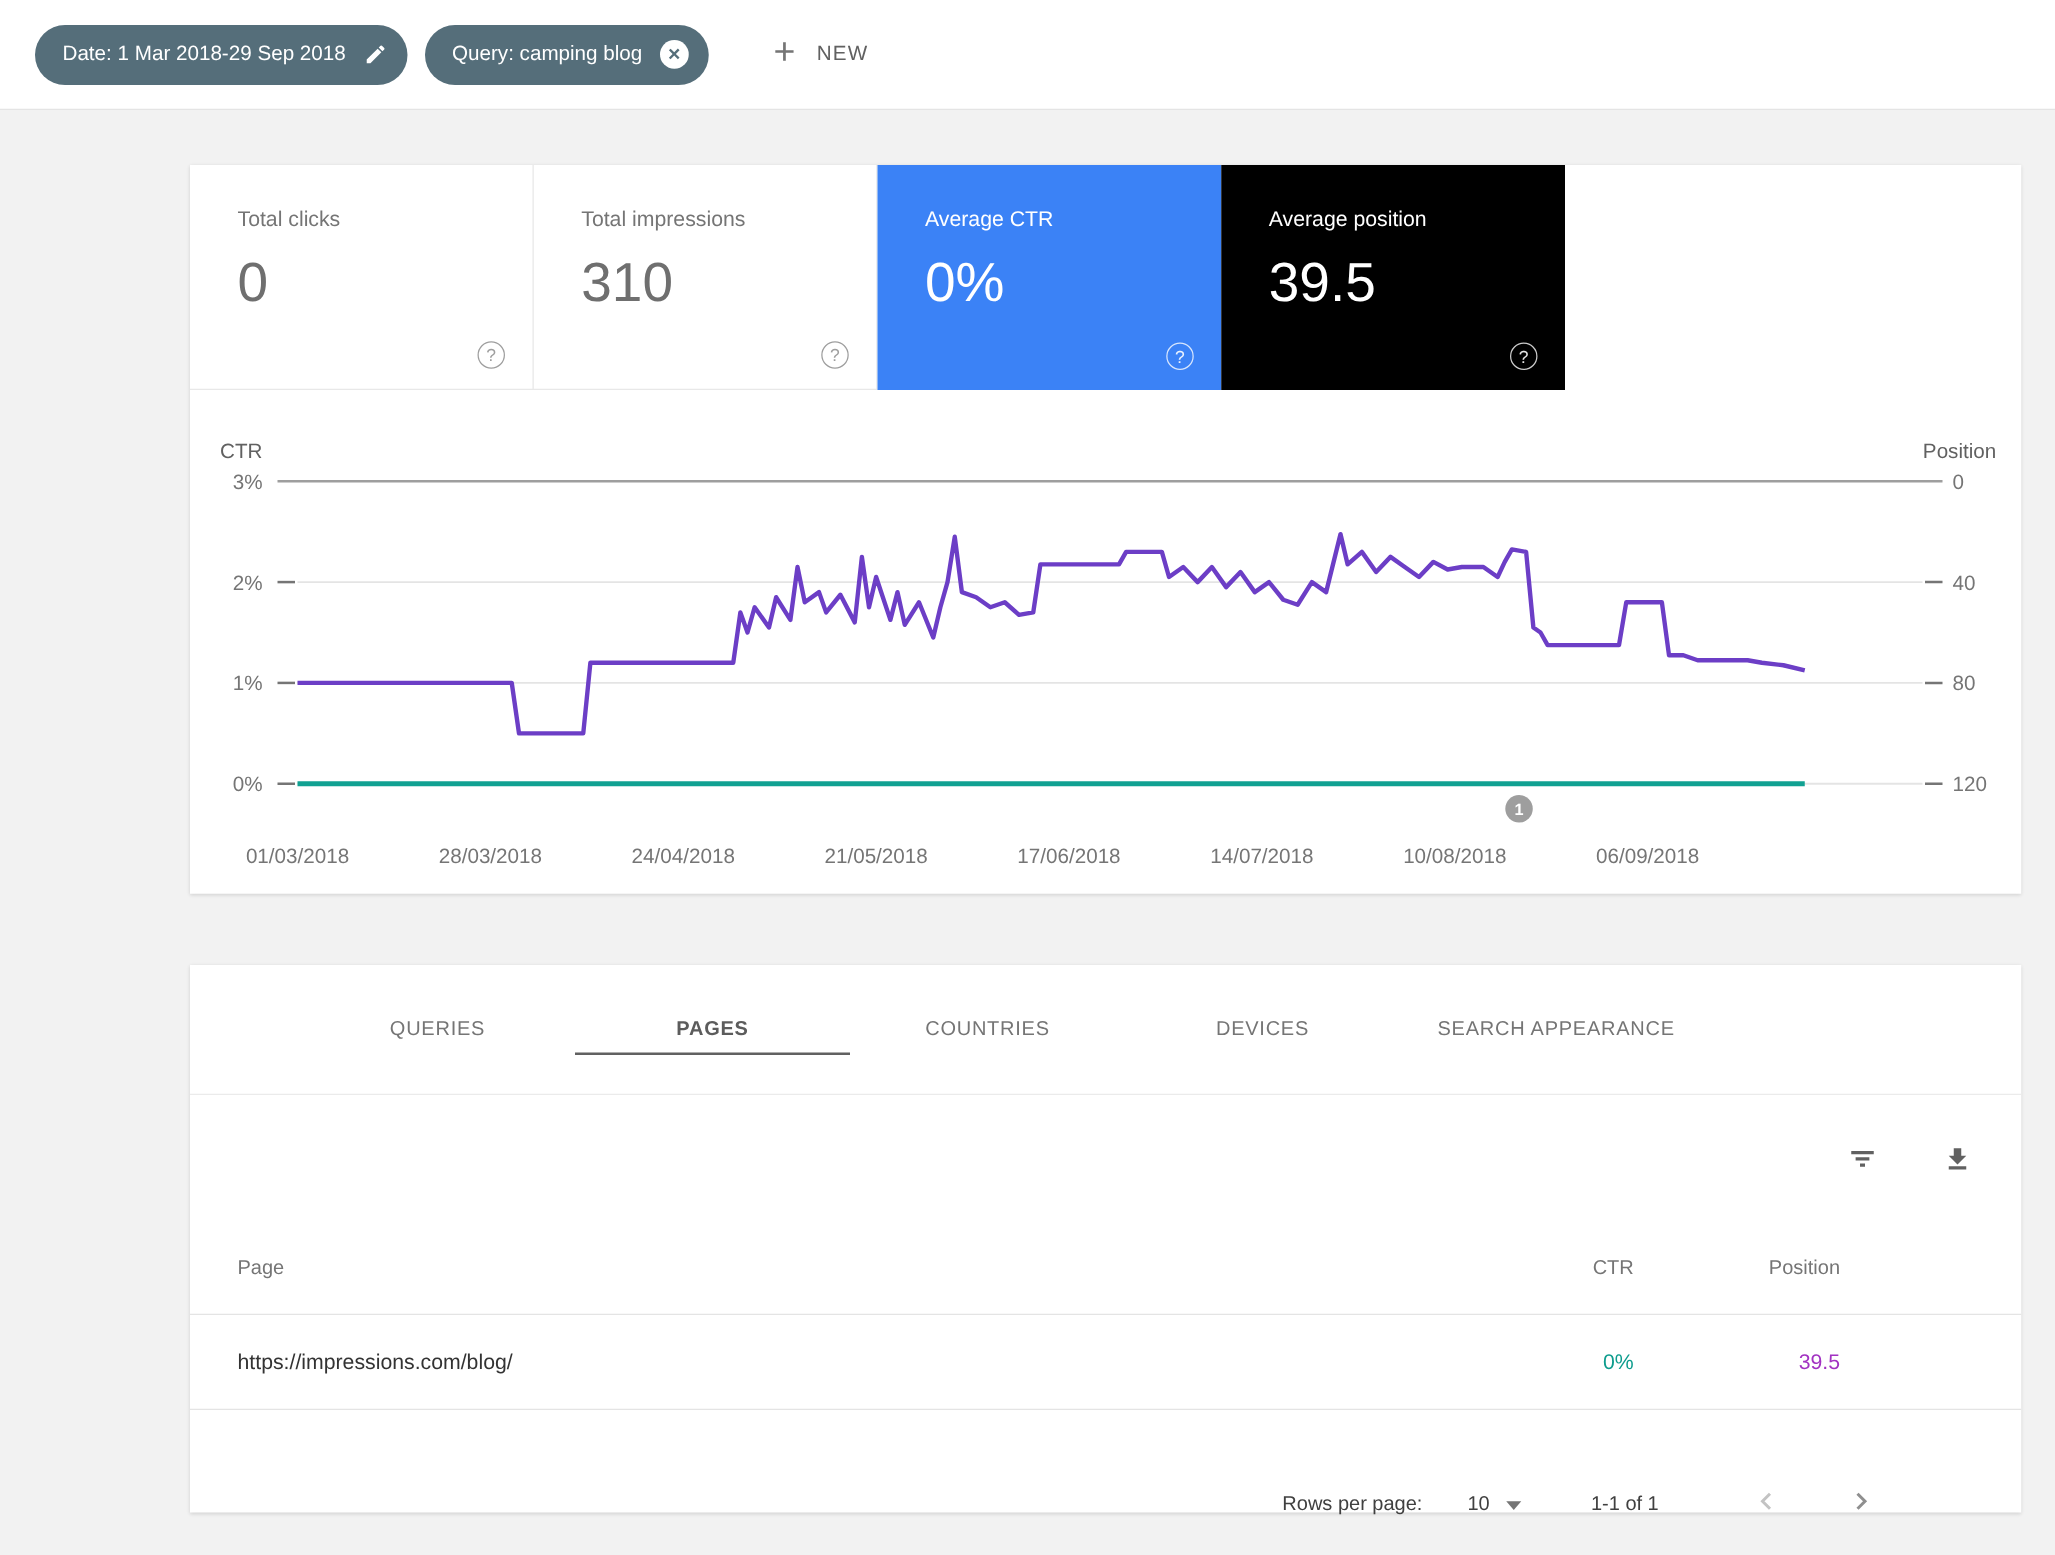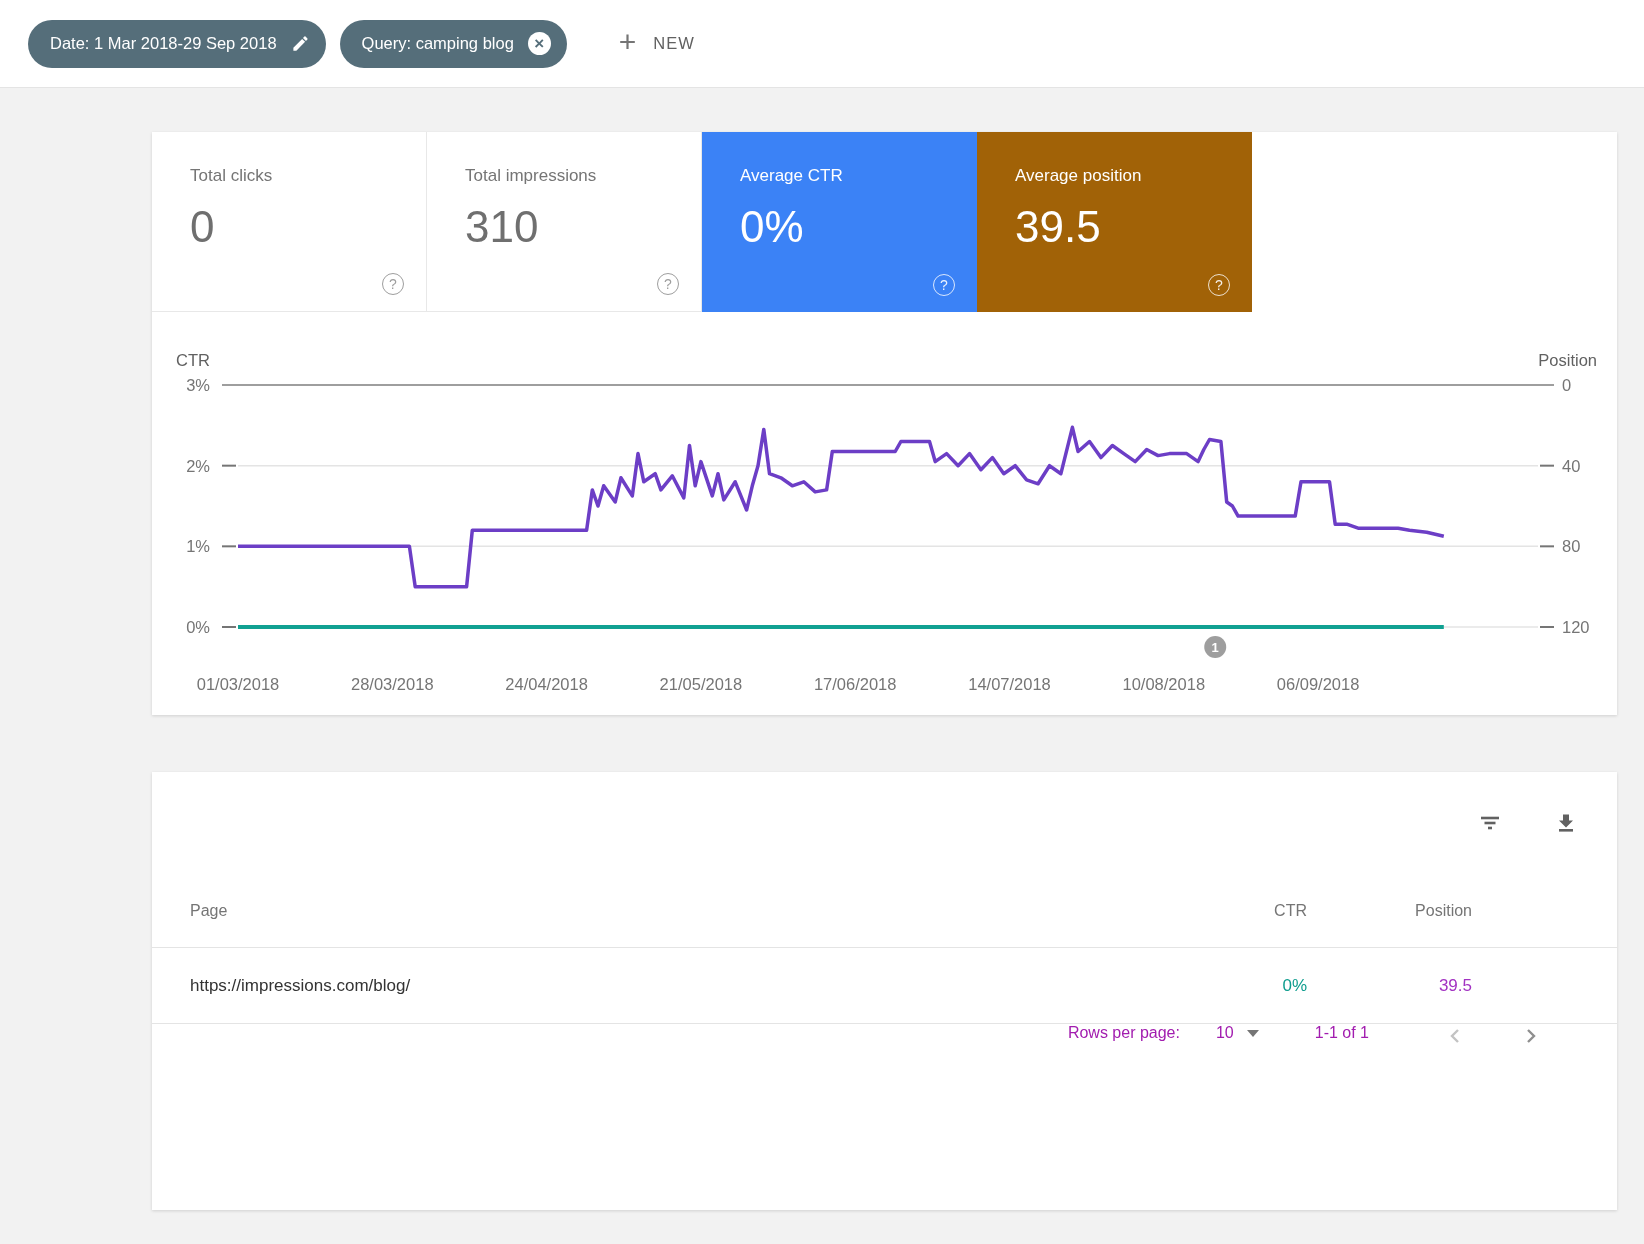--- a/index.html
+++ b/index.html
@@ -57,22 +57,22 @@
   
   .thead{height:73px;border-bottom:1px solid #e4e4e4;display:flex;align-items:center;
          padding:0 145px 0 38px;font-size:16px;color:#757575;}
   .trow{height:75px;border-bottom:1px solid #e4e4e4;display:flex;align-items:center;
         padding:0 145px 0 38px;font-size:17px;color:#333;}
   .col-page{flex:1;text-align:left;}
   .col-ctr{width:170px;text-align:right;}
   .col-pos{width:165px;text-align:right;}
 
   
-  .tfoot{height:85px;display:flex;align-items:flex-start;justify-content:flex-end;
-         padding-right:74px;font-size:16px;color:#a21caf;}
+  .tfoot{height:85px;display:flex;align-items:flex-end;justify-content:flex-end;
+         padding-right:116px;font-size:16px;color:#404040;}
   .rpp-label{margin-right:36px;}
   .rpp-select{display:flex;align-items:center;gap:13px;margin-right:56px;cursor:pointer;}
   .caret{width:0;height:0;border-left:6px solid transparent;border-right:6px solid transparent;
          border-top:7px solid #757575;}
   .range{margin-right:74px;}
   .chev{background:none;border:none;padding:0;width:24px;height:24px;cursor:pointer;margin:0;}
   .chev + .chev{margin-left:52px;}
 </style>
 </head>
 <body>
@@ -108,21 +108,21 @@
       <div class="card plain">
         <div class="card-label">Total impressions</div>
         <div class="card-value">310</div>
         <span class="help-ic">?</span>
       </div>
       <div class="card selected" style="background: #3b82f6;">
         <div class="card-label">Average CTR</div>
         <div class="card-value">0%</div>
         <span class="help-ic">?</span>
       </div>
-      <div class="card selected" style="background: #a16207;">
+      <div class="card selected" style="background: #000000;">
         <div class="card-label">Average position</div>
         <div class="card-value">39.5</div>
         <span class="help-ic">?</span>
       </div>
     </div>
     <svg id="chart-svg" viewBox="0 0 1465 385">
         <text x="58" y="36" text-anchor="end" font-size="16.5" fill="#616161" font-family="&quot;Liberation Sans&quot;,sans-serif">CTR</text>
         <text x="1445" y="36" text-anchor="end" font-size="16.5" fill="#616161" font-family="&quot;Liberation Sans&quot;,sans-serif">Position</text>
         <line x1="70" y1="55" x2="1402" y2="55" stroke="#9e9e9e" stroke-width="2"></line>
         <text x="58" y="61" text-anchor="end" font-size="16.5" fill="#757575" font-family="&quot;Liberation Sans&quot;,sans-serif">3%</text>
@@ -151,20 +151,27 @@
         <text x="394.6" y="360" text-anchor="middle" font-size="16.5" fill="#757575" font-family="&quot;Liberation Sans&quot;,sans-serif">24/04/2018</text>
         <text x="548.9000000000001" y="360" text-anchor="middle" font-size="16.5" fill="#757575" font-family="&quot;Liberation Sans&quot;,sans-serif">21/05/2018</text>
         <text x="703.2" y="360" text-anchor="middle" font-size="16.5" fill="#757575" font-family="&quot;Liberation Sans&quot;,sans-serif">17/06/2018</text>
         <text x="857.5" y="360" text-anchor="middle" font-size="16.5" fill="#757575" font-family="&quot;Liberation Sans&quot;,sans-serif">14/07/2018</text>
         <text x="1011.8000000000001" y="360" text-anchor="middle" font-size="16.5" fill="#757575" font-family="&quot;Liberation Sans&quot;,sans-serif">10/08/2018</text>
         <text x="1166.1000000000001" y="360" text-anchor="middle" font-size="16.5" fill="#757575" font-family="&quot;Liberation Sans&quot;,sans-serif">06/09/2018</text>
       </svg>
   </section>
 
   <section class="panel table-panel">
+    <nav class="tabs">
+      <div class="tab">QUERIES</div>
+      <div class="tab active">PAGES</div>
+      <div class="tab">COUNTRIES</div>
+      <div class="tab">DEVICES</div>
+      <div class="tab">SEARCH APPEARANCE</div>
+    </nav>
 
     <div class="toolbar">
       <button class="icon-btn">
         <svg width="24" height="24" viewBox="0 0 24 24" fill="none" stroke="#616161" stroke-width="2.6">
           <line x1="3" y1="7" x2="21" y2="7"></line>
             <line x1="6.5" y1="12" x2="17.5" y2="12"></line>
             <line x1="10" y1="17" x2="14" y2="17"></line>
         </svg>
       </button>
       <button class="icon-btn">

